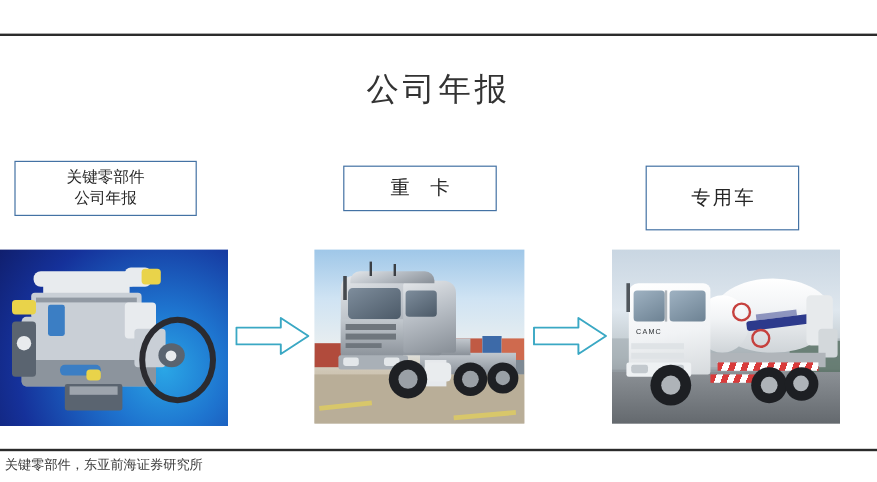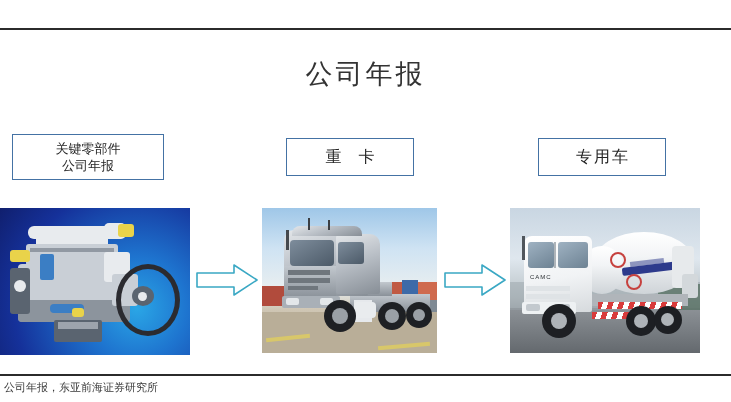--- a/index.html
+++ b/index.html
@@ -74,21 +74,21 @@
   #stage-box-2 {
     left: 286px; top: 138px;
     width: 128px; height: 38px;
     font-size: 16px;
     letter-spacing: 6px;
     text-indent: 6px;
     align-items: center;
   }
   #stage-box-3 {
     left: 538px; top: 138px;
-    width: 128px; height: 38px;
+    width: 128px; height: 54px;
     font-size: 16px;
     letter-spacing: 2px;
     text-indent: 2px;
   }
 
   
   .photo {
     position: absolute;
     overflow: hidden;
   }
@@ -314,13 +314,13 @@
 
 <svg class="flow-arrow" id="arrow-1" viewBox="0 0 62 34">
   <polygon points="1,10 38,10 38,2 61,17 38,32 38,24 1,24" fill="#ffffff" stroke="#3aa8c4" stroke-width="1.6" stroke-linejoin="round"></polygon>
 </svg>
 
 <svg class="flow-arrow" id="arrow-2" viewBox="0 0 62 34">
   <polygon points="1,10 38,10 38,2 61,17 38,32 38,24 1,24" fill="#ffffff" stroke="#3aa8c4" stroke-width="1.6" stroke-linejoin="round"></polygon>
 </svg>
 
 <div id="footer-rule"></div>
-<div id="footer-source">公司年报，东亚前海证券研究所</div>
+<div id="footer-source">关键零部件，东亚前海证券研究所</div>
 
 </body></html>

